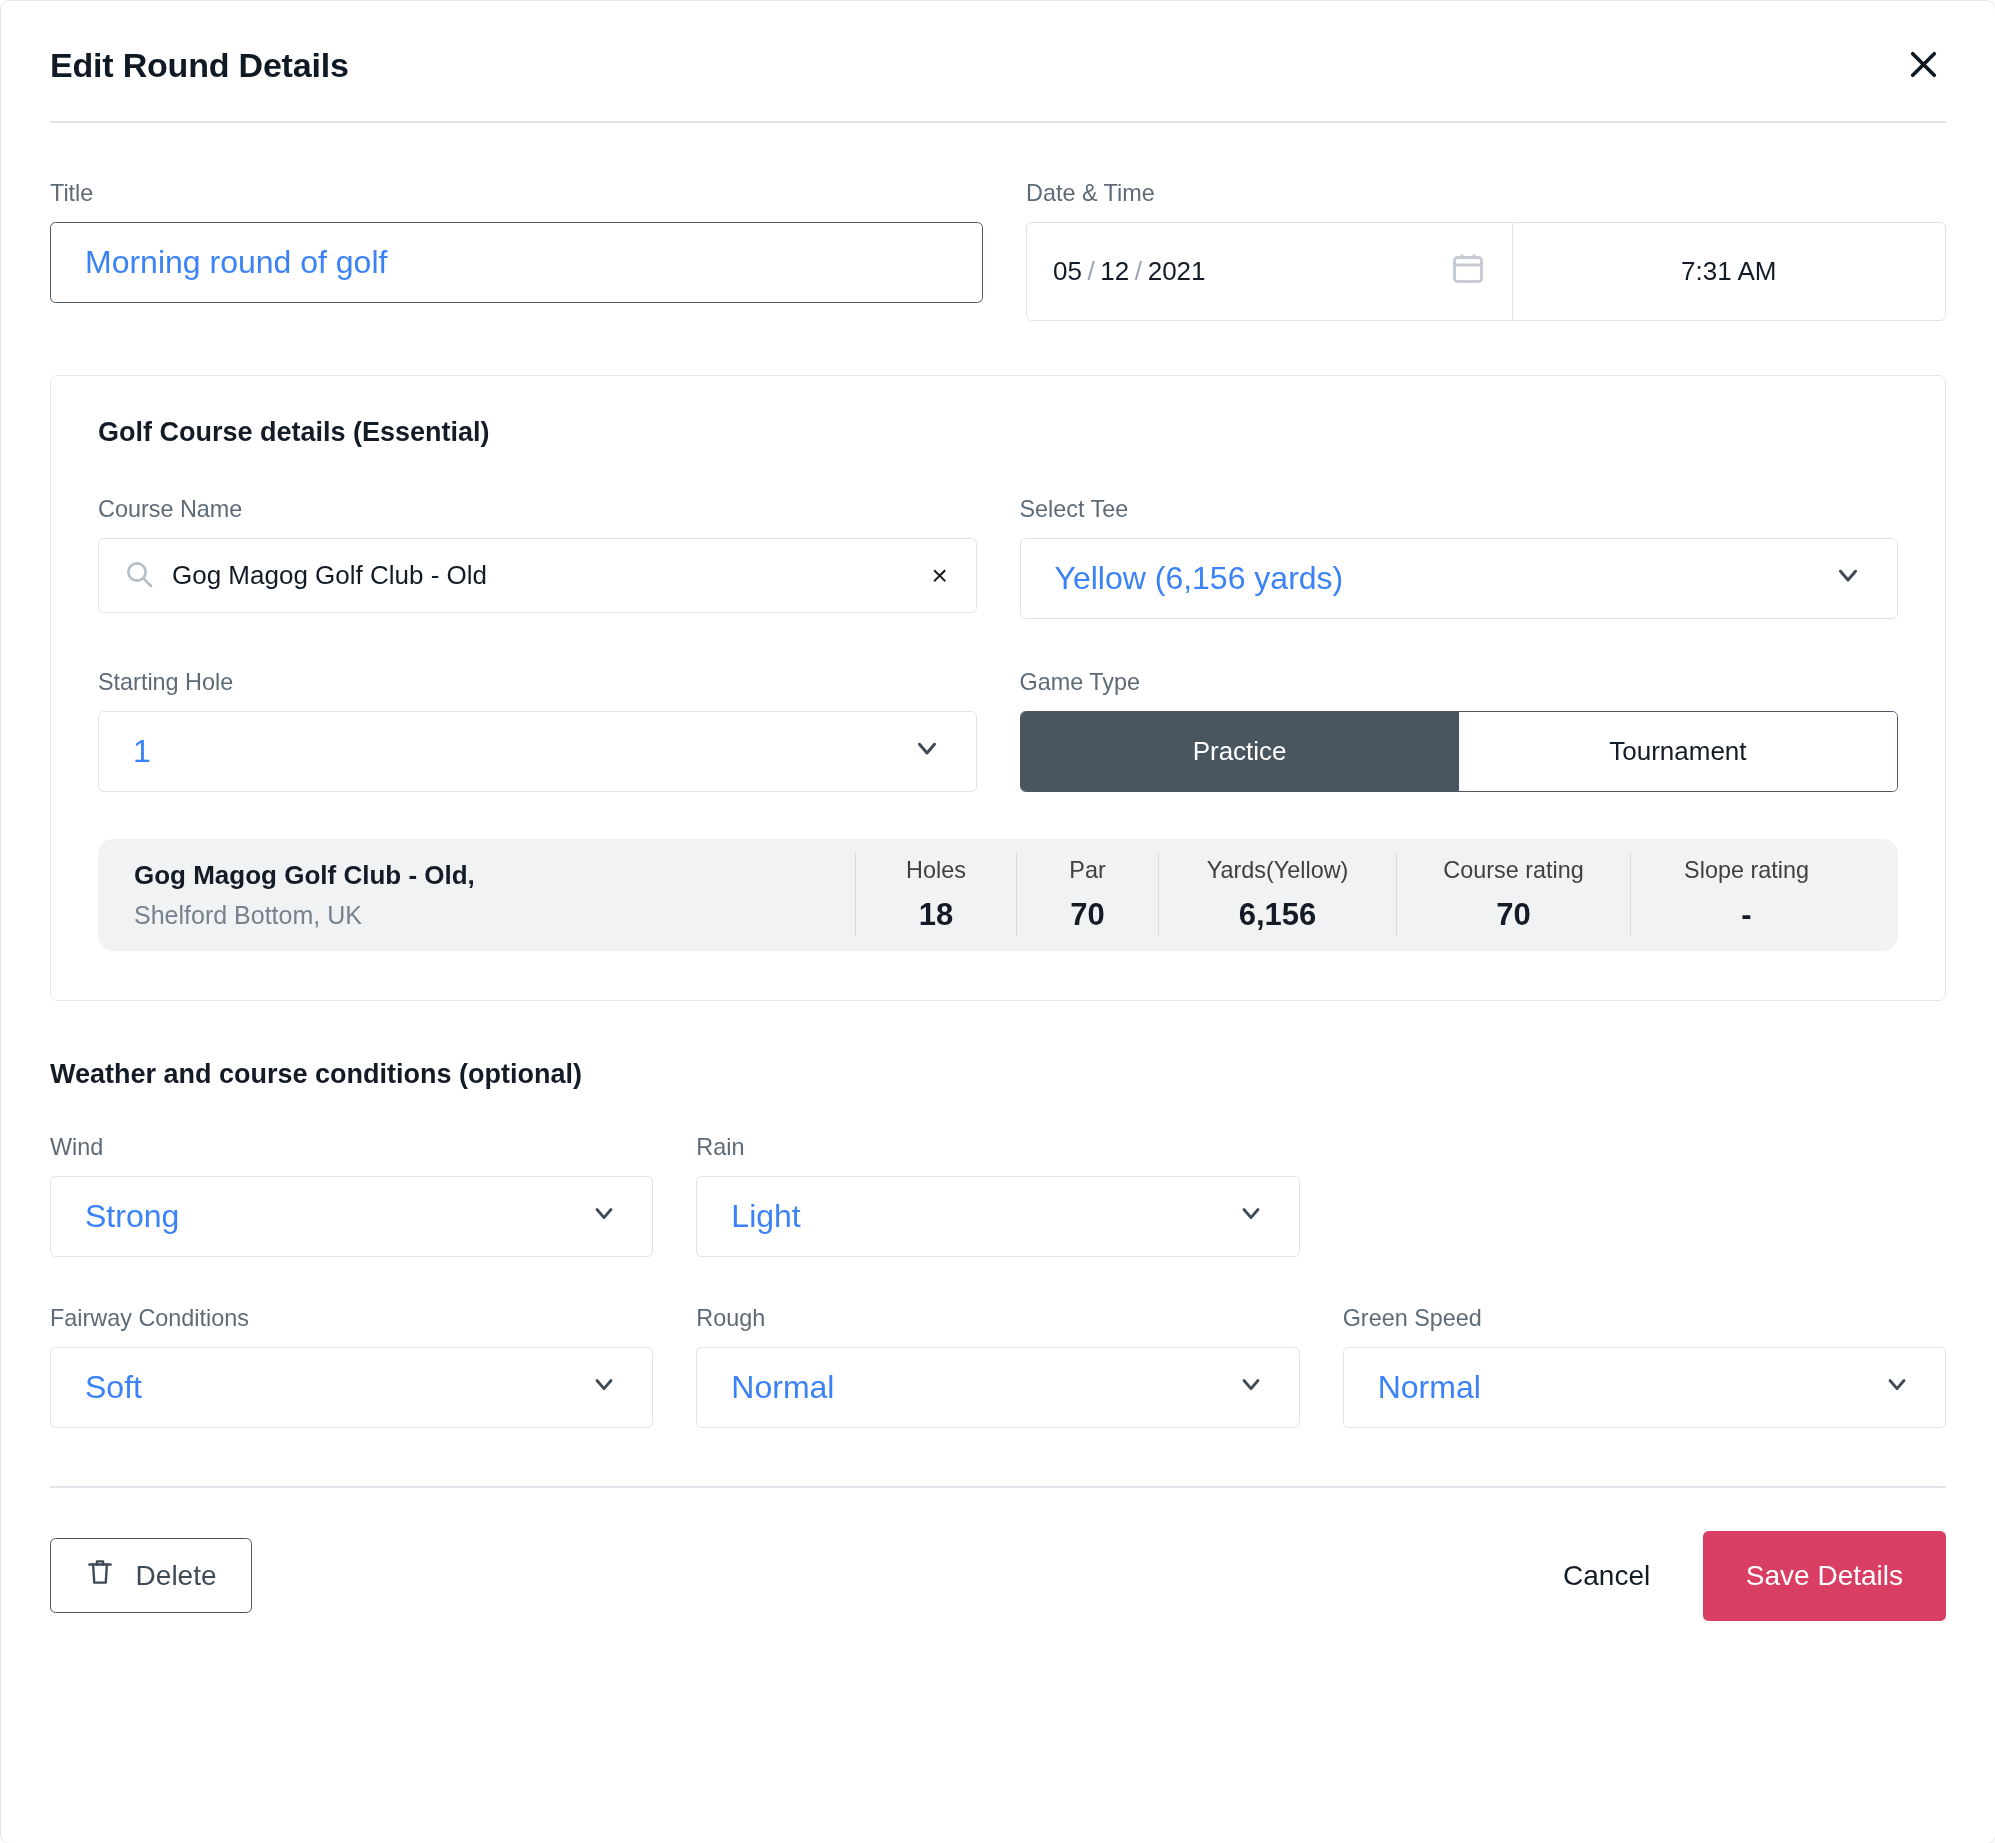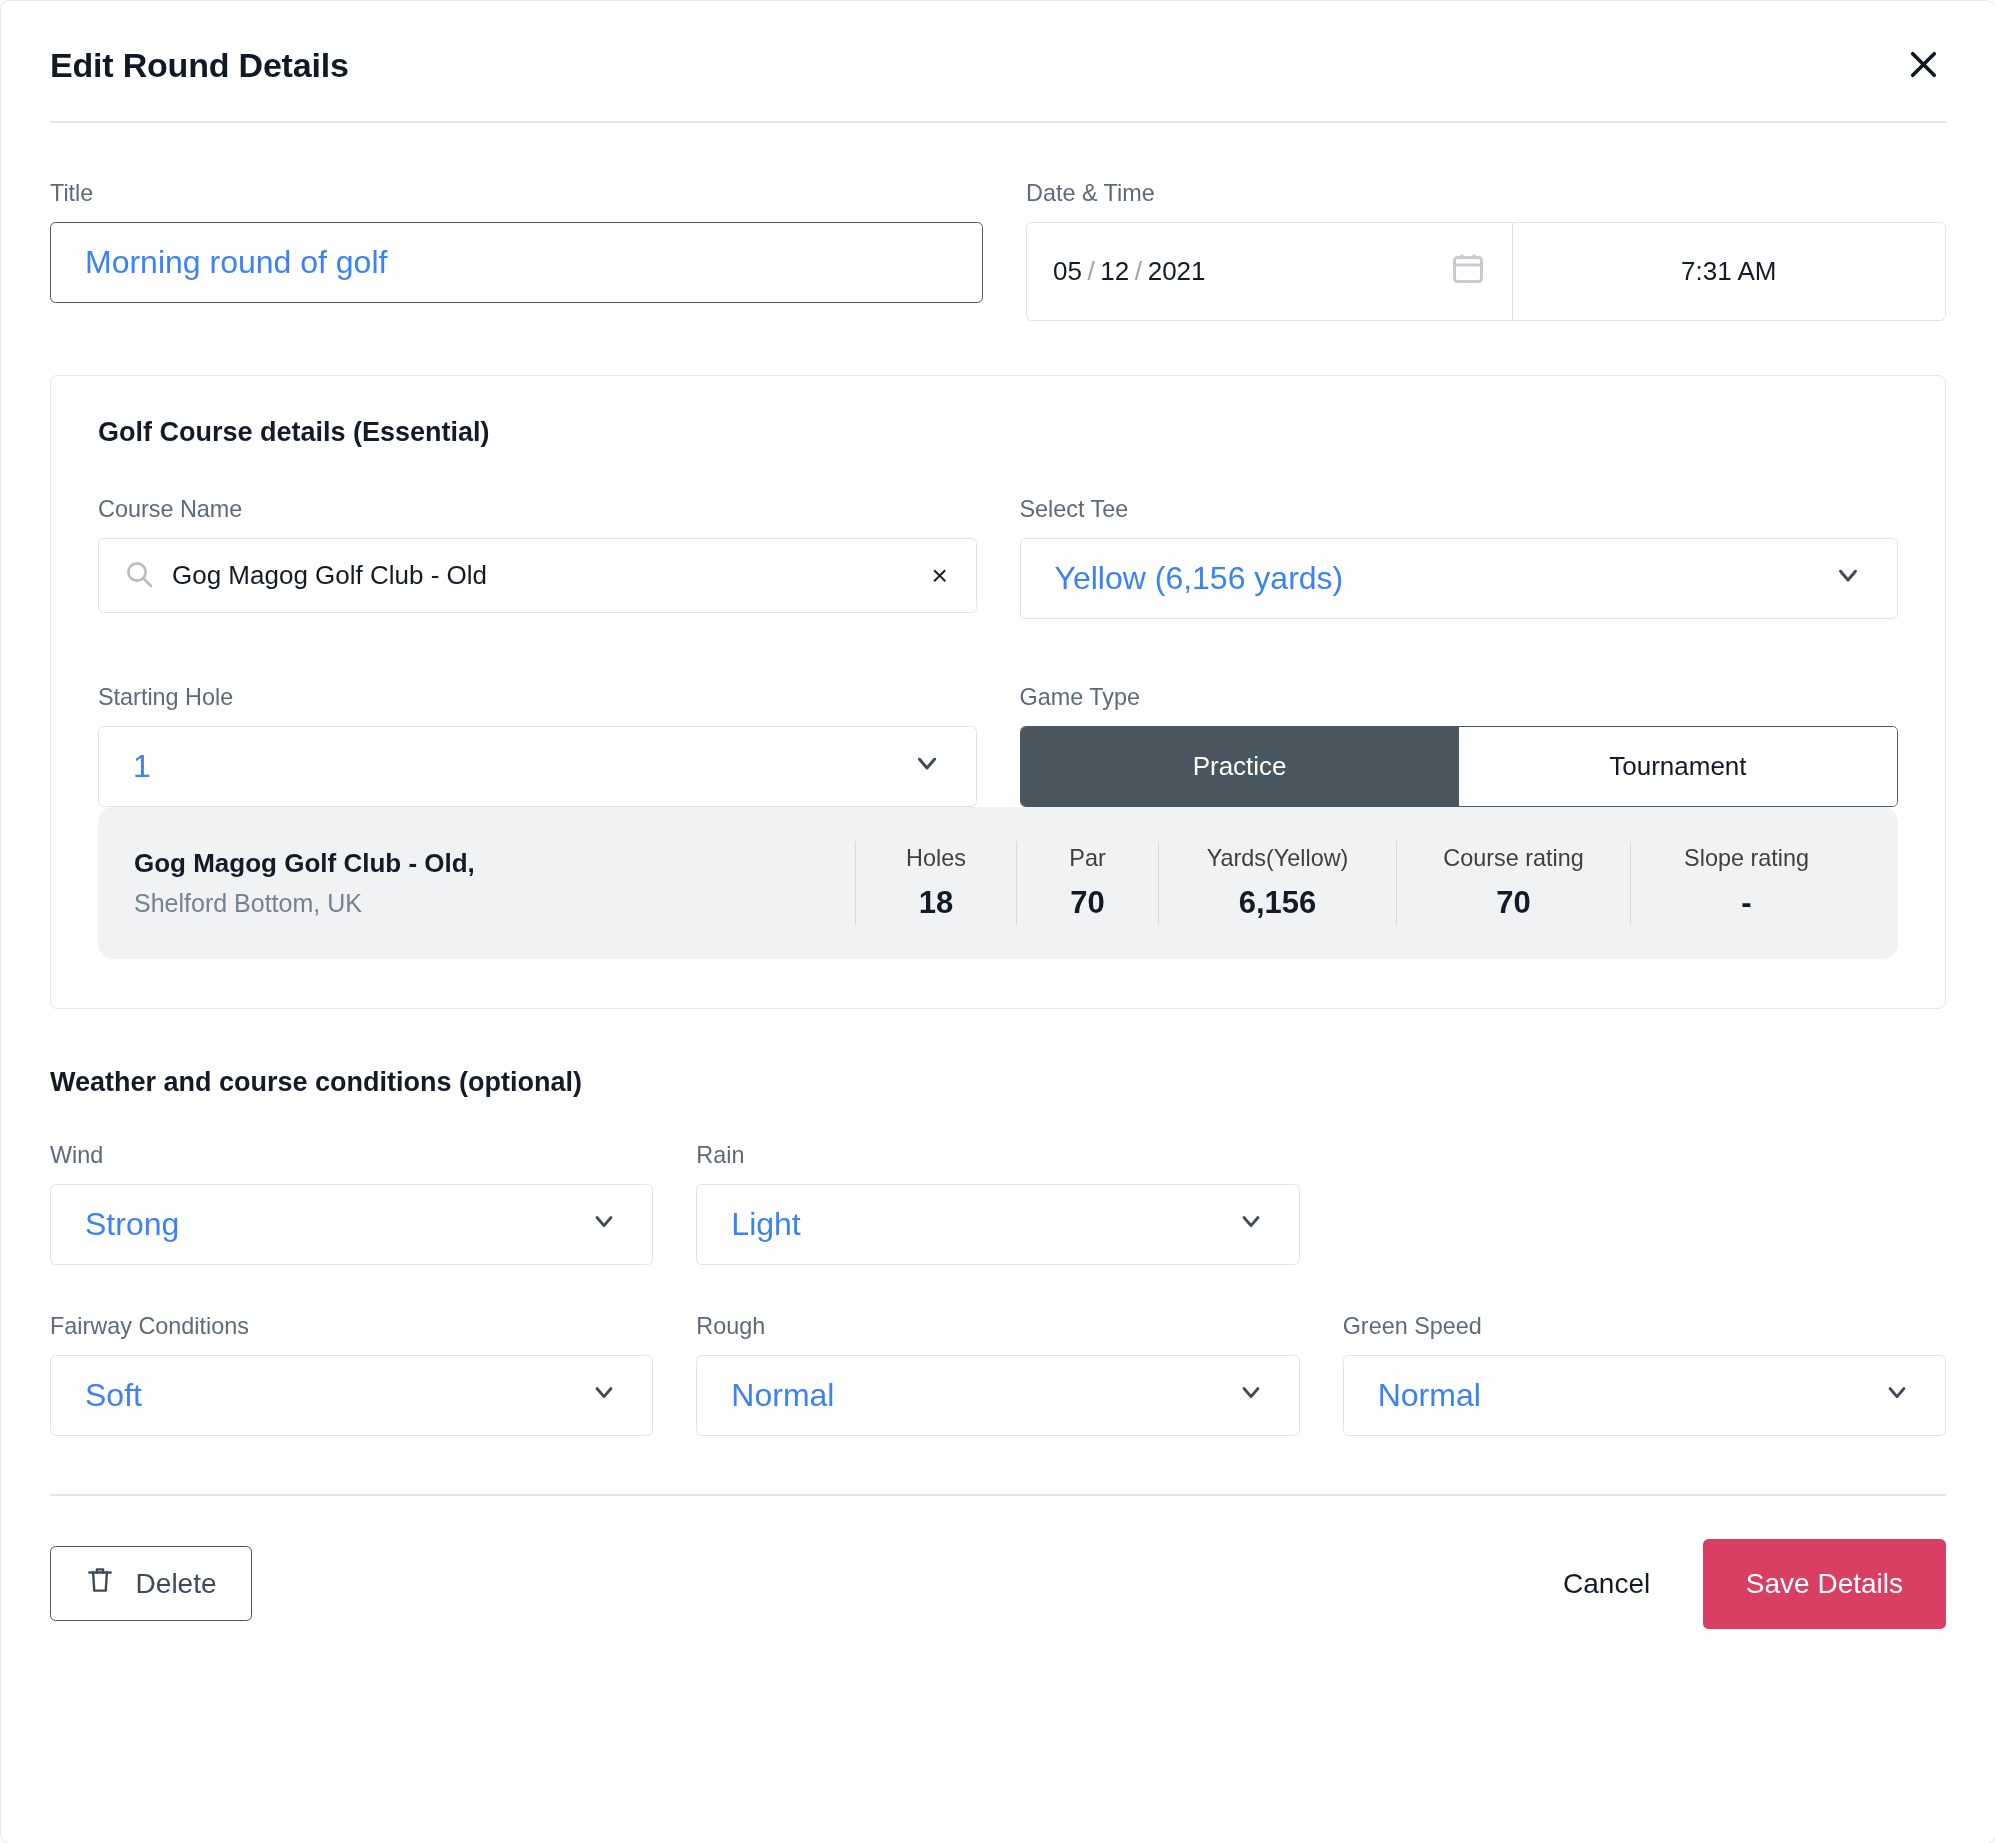--- a/index.html
+++ b/index.html
@@ -130,21 +130,21 @@
   .card-heading {
     font-size: 27px;
     font-weight: bold;
     color: #121b26;
     margin-bottom: 47px;
   }
   .card-row {
     display: flex;
     gap: 43px;
   }
-  .card-row + .card-row { margin-top: 64px; }
+  .card-row + .card-row { margin-top: 49px; }
   .cc-col { flex: 1 1 0; min-width: 0; }
 
   .search-input {
     position: relative;
     height: 75px;
     border: 0.9px solid #dfe3e8;
     border-radius: 5.6px;
     display: flex;
     align-items: center;
     padding: 0 24px;
@@ -183,25 +183,26 @@
     background: #ffffff;
     color: #121b26;
   }
   .seg.active {
     background: #49565f;
     color: #ffffff;
   }
 
   
   .summary {
+    margin-top: 47px;
     background: #f0f2f4;
     border-radius: 15px;
     display: flex;
     align-items: stretch;
-    padding: 34px 36px;
+    padding: 14px 36px;
   }
   .sum-name {
     flex: 1 1 auto;
     display: flex;
     flex-direction: column;
     justify-content: center;
     padding-right: 28px;
   }
   .sum-name-main {
     font-size: 26px;

